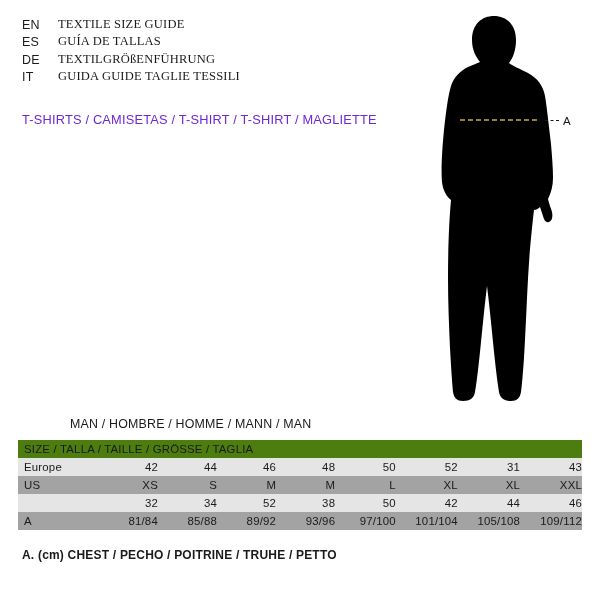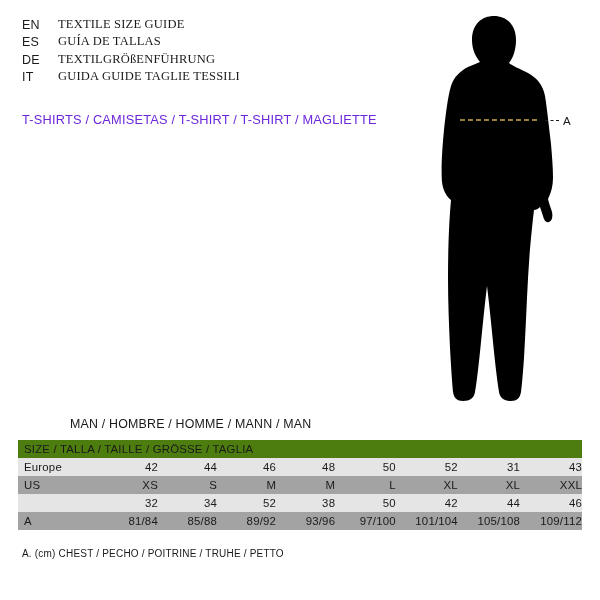--- a/index.html
+++ b/index.html
@@ -130,24 +130,25 @@
     background: #e5e5e5;
     margin-left: 36px;
   }
   .row-mid td {
     background: #a3a3a3;
   }
   .footnote {
     position: absolute;
     left: 22px;
     top: 548px;
-    font-size: 10px;
-    letter-spacing: 0.2px;
-    color: #1a1a1a;
-    white-space: nowrap;
+    font-size: 12px;
+    letter-spacing: 0.2px;
+    color: #1a1a1a;
+    white-space: nowrap;
+    font-weight: bold;
   }
 </style>
 </head>
 <body>
 
 <div class="page">
 
   <div class="lang-block">
     <div class="lang-row">
       <div class="lang-code">EN</div>

